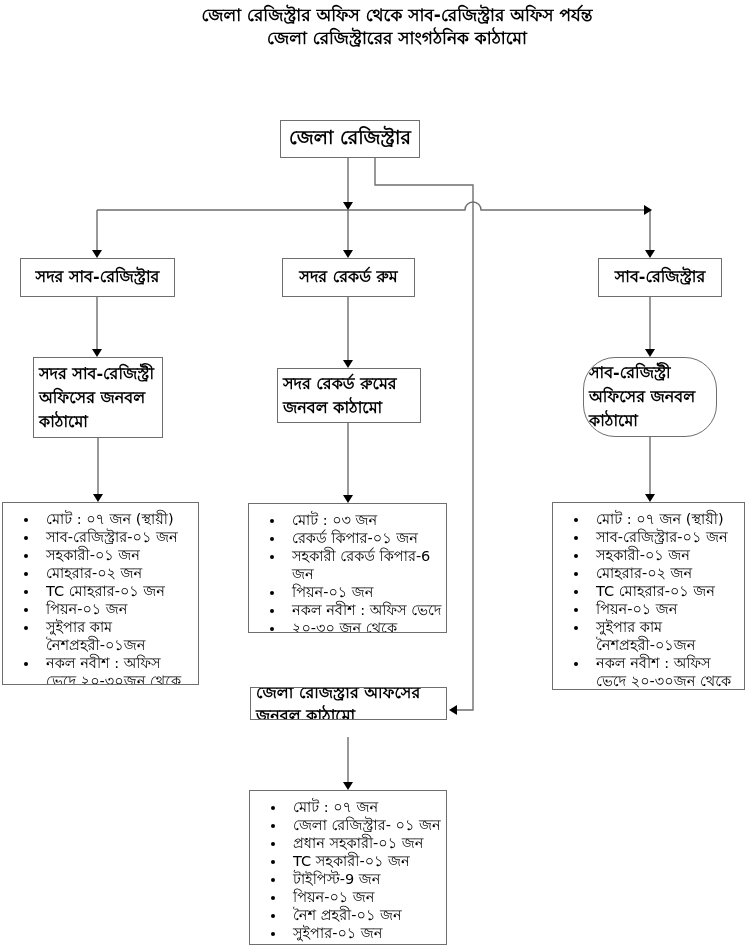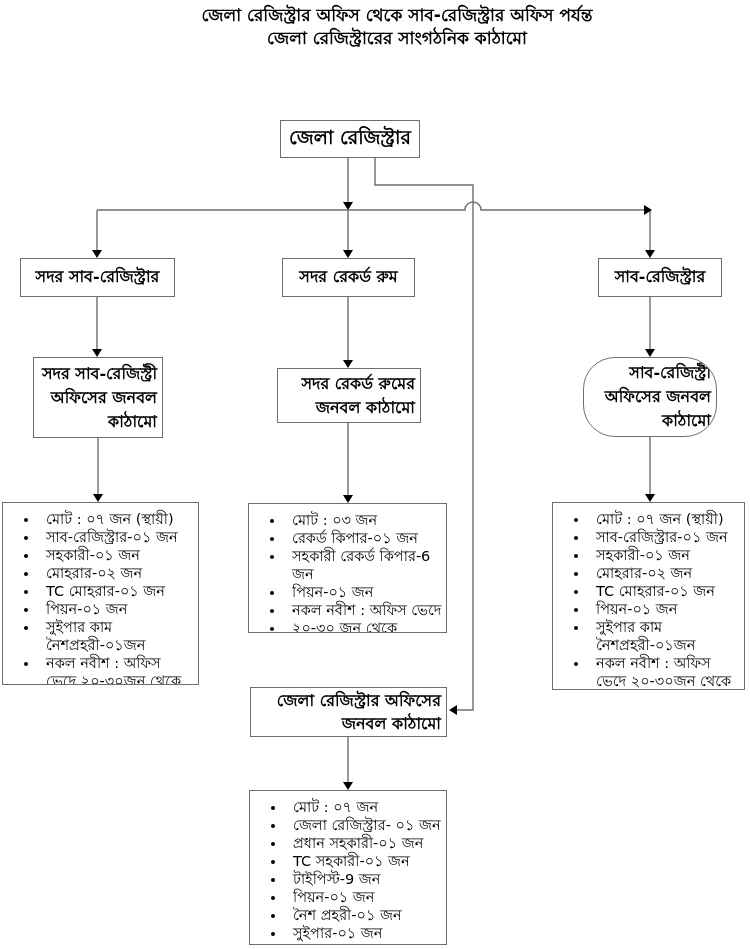--- a/index.html
+++ b/index.html
@@ -5,38 +5,38 @@
   html,body { margin:0; padding:0; background:#fff; }
   .canvas {
     position:relative; width:750px; height:949px; background:#ffffff;
     font-family:"DejaVu Sans", sans-serif; color:#000; overflow:hidden;padding-left:44px;
   }
   .connectors { position:absolute; left:0; top:0; width:750px; height:949px; z-index:1; }
   .title { position:absolute; top:4px; left:0; width:100%; text-align:center;
            font-weight:bold; font-size:17px; line-height:23px; z-index:2; }
   .box {
     position:absolute; border:1px solid #6e6e6e; background:#fff; z-index:2;
-    display:flex; align-items:center; justify-content:center; text-align:right;
+    display:flex; align-items:center; justify-content:center; text-align:left;
     font-weight:bold; box-sizing:border-box; padding:2px 5px; overflow:hidden;
   }
   .listbox {
     position:absolute; border:1px solid #6e6e6e; background:#fff; z-index:2;
     box-sizing:border-box; overflow:hidden;
   }
   .listbox ul { margin:7px 0 0 0; padding:0 4px 0 36px; list-style:disc; }
   .listbox li { font-size:14.5px; line-height:18px; padding-left:7px; }
 
   .b-top    { left:280px; top:120px; width:140px; height:38px; font-size:19px; }
   .b-r1l    { left:20px;  top:258px; width:155px; height:39px; font-size:16px; }
   .b-r1m    { left:282px; top:258px; width:133px; height:39px; font-size:16px; }
   .b-r1r    { left:598px; top:258px; width:124px; height:39px; font-size:16px; }
   .b-r2l    { left:33px;  top:357px; width:130px; height:81px; font-size:16px; line-height:24px; }
   .b-r2m    { left:277px; top:368px; width:144px; height:55px; font-size:16px; line-height:24px; }
   .b-r2r    { left:583px; top:357px; width:134px; height:80px; font-size:16px; line-height:24px;border-radius:32px; }
-  .b-bottom { left:250px; top:687px; width:197px; height:50px; font-size:16px; line-height:23px; }
+  .b-bottom { left:250px; top:687px; width:197px; height:33px; font-size:16px; line-height:23px; }
   .lb-left   { left:2px;   top:502px; width:197px; height:183px; }
   .lb-mid    { left:248px; top:503px; width:199px; height:130px; }
   .lb-right  { left:552px; top:502px; width:193px; height:188px; }
   .lb-bottom { left:249px; top:790px; width:198px; height:155px; }
 </style>
 </head>
 <body>
 
 <div class="canvas">
 

